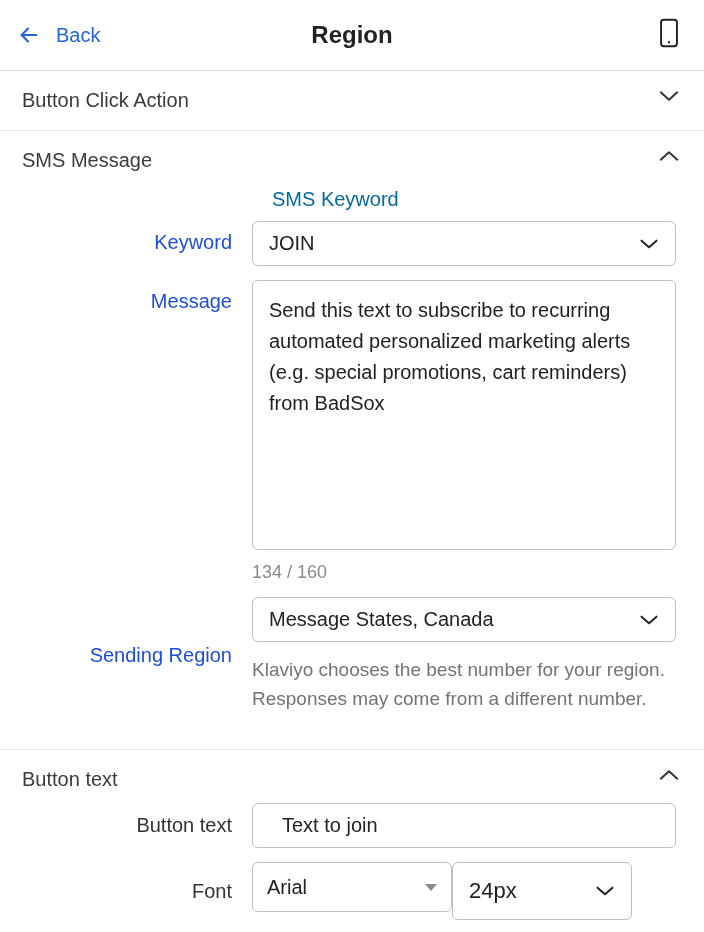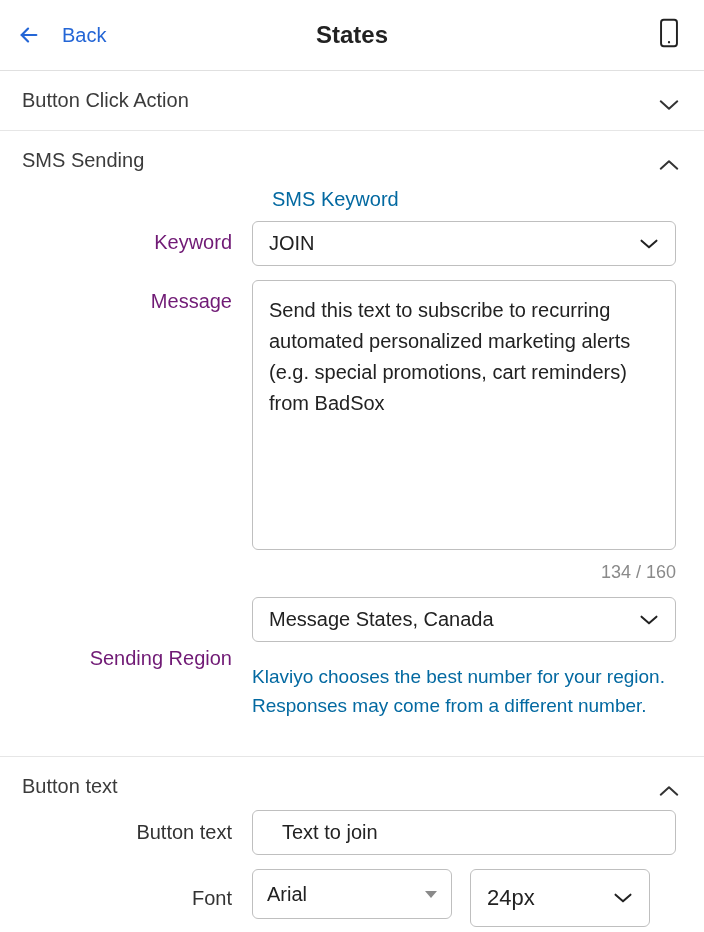--- a/index.html
+++ b/index.html
@@ -16,21 +16,21 @@
     .header {
       display: flex;
       align-items: center;
       justify-content: space-between;
       padding: 18px 24px 18px 18px;
       border-bottom: 1px solid #e0e0e0;
     }
     .back-link {
       display: flex;
       align-items: center;
-      gap: 22px;
+      gap: 16px;
       color: #2466d6;
       font-size: 20px;
       cursor: pointer;
       text-align: center;
     }
     .back-link svg {
       width: 22px;
       height: 22px;
     }
     .header-title {
@@ -41,21 +41,21 @@
       left: 50%;
       transform: translateX(-50%);
     }
     .header-actions svg {
       width: 22px;
       height: 30px;
     }
     .panel-header {
       display: flex;
       justify-content: space-between;
-      align-items: flex-end;
+      align-items: flex-start;
       padding: 18px 24px 18px 22px;
       border-bottom: 1px solid #e6e6e6;
       cursor: pointer;
     }
     .panel-header-nb {
       border-bottom: none;
       padding-bottom: 12px;
     }
     .panel-title {
       font-size: 20px;
@@ -78,21 +78,21 @@
       display: flex;
       align-items: flex-start;
       margin-bottom: 14px;
     }
     .form-label {
       width: 230px;
       min-width: 230px;
       text-align: right;
       padding-right: 20px;
       font-size: 20px;
-      color: #701a75;
+      color: #1d4ed8;
       padding-top: 10px;
     }
     .form-label-dark {
       color: #333;
     }
     .form-control-wrap {
       flex: 1;
     }
     .select-box, .text-input, .textarea-box {
       width: 100%;
@@ -115,34 +115,33 @@
       outline: none;
     }
     .textarea-box {
       padding: 14px 16px;
       min-height: 270px;
       line-height: 1.55;
       resize: none;
       outline: none;
     }
     .char-count {
-      text-align: right;
+      text-align: left;
       color: #8a8a8a;
       font-size: 18px;
       margin-top: 8px;
     }
     .help-text {
-      color: #0369a1;
+      color: #737373;
       font-size: 19px;
       line-height: 1.5;
-      margin-top: 21px;
+      margin-top: 14px;
     }
     .font-row {
       display: flex;
-      gap: 18px;
       align-items: stretch;
     }
     .font-select {
       flex: 0 0 200px;
       border: 1px solid #bfbfbf;
       border-radius: 6px;
       display: flex;
       align-items: center;
       justify-content: space-between;
       padding: 10px 14px;
@@ -174,38 +173,38 @@
 <body>
 
 <div class="header">
   <div class="back-link">
     <svg viewBox="0 0 24 24" fill="none" stroke="#2466d6" stroke-width="2.4" stroke-linecap="round" stroke-linejoin="round">
         <line x1="20" y1="12" x2="4" y2="12"></line>
         <polyline points="11 5 4 12 11 19"></polyline>
       </svg>
     <span>Back</span>
   </div>
-  <div class="header-title">States</div>
+  <div class="header-title">Region</div>
   <div class="header-actions">
     <svg viewBox="0 0 24 34" fill="none" stroke="#222" stroke-width="2.2" stroke-linecap="round" stroke-linejoin="round">
         <rect x="3" y="2" width="18" height="30" rx="3" ry="3"></rect>
         <circle cx="12" cy="27.5" r="1.3" fill="#222" stroke="none"></circle>
       </svg>
   </div>
 </div>
 
 <div class="panel-header">
   <span class="panel-title">Button Click Action</span>
   <svg class="chev" viewBox="0 0 24 14" fill="none" stroke="#333" stroke-width="2.2" stroke-linecap="round" stroke-linejoin="round">
       <polyline points="3 3 12 11 21 3"></polyline>
     </svg>
 </div>
 
 <div class="panel-header panel-header-nb">
-  <span class="panel-title">SMS Sending</span>
+  <span class="panel-title">SMS Message</span>
   <svg class="chev" viewBox="0 0 24 14" fill="none" stroke="#333" stroke-width="2.2" stroke-linecap="round" stroke-linejoin="round">
       <polyline points="3 11 12 3 21 11"></polyline>
     </svg>
 </div>
 
 <div class="section-body">
   <div class="subheading">SMS Keyword</div>
 
   <div class="form-row">
     <div class="form-label">Keyword</div>

